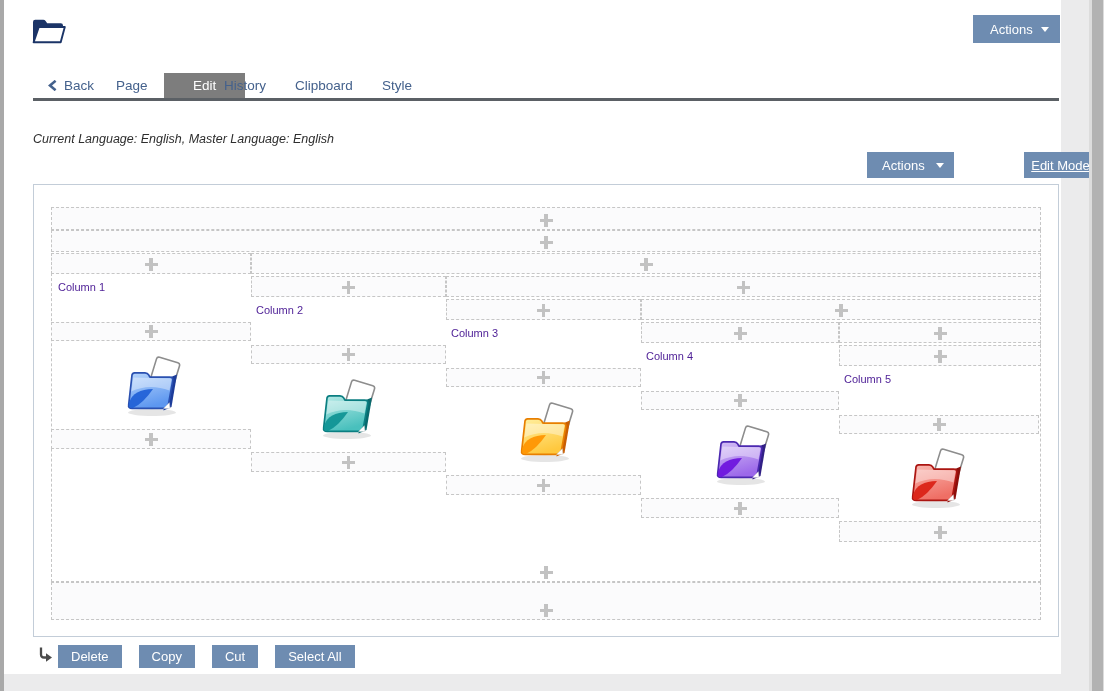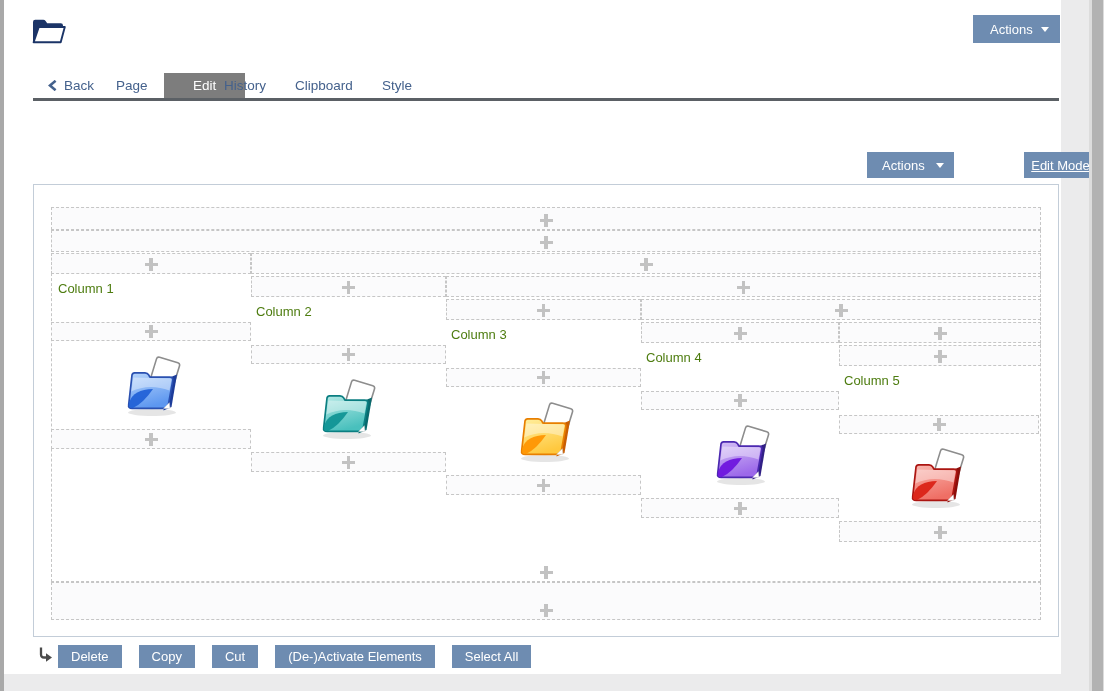--- a/index.html
+++ b/index.html
@@ -38,21 +38,21 @@
          border:1px solid #c3cdd8;box-sizing:border-box;}
   .zone{
     position:absolute;border:1px dashed #c6c6c6;background:#fbfbfc;box-sizing:border-box;
     display:flex;flex-direction:column;align-items:center;justify-content:flex-end;
     padding-bottom:2px;cursor:pointer;
   }
   .zone.container{background:transparent;}
   .plus{position:relative;width:13px;height:13px;flex:0 0 13px;}
   .plus::before{content:"";position:absolute;left:0;top:4.7px;width:13px;height:3.6px;background:#c2c2c2;}
   .plus::after{content:"";position:absolute;left:4.7px;top:0;width:3.6px;height:13px;background:#c2c2c2;}
-  .col-label{position:absolute;font-size:13px;color:#4d7c0f;white-space:nowrap;}
+  .col-label{position:absolute;font-size:11px;color:#4c1d95;white-space:nowrap;}
   .folder{position:absolute;width:66px;height:62px;cursor:pointer;}
 
   .footer-arrow{position:absolute;left:33px;top:646px;width:17px;height:17px;}
   .footer-btns{position:absolute;left:54px;top:645px;display:flex;gap:17px;}
   .fbtn{height:23px;background:#6e8cb1;color:#ffffff;font-size:13px;display:flex;
         align-items:center;padding:0 13px;cursor:pointer;white-space:nowrap;}
 </style>
 </head>
 <body>
 
@@ -79,20 +79,21 @@
         </svg>
       <span>Back</span>
     </div>
   <div class="tab" style="left: 83px;">Page</div>
       <div class="tab active" style="left: 131px;">Edit</div>
       <div class="tab" style="left: 191px;">History</div>
       <div class="tab" style="left: 262px;">Clipboard</div>
       <div class="tab" style="left: 349px;">Style</div>
     </div>
 
+  <div class="langbar">Current Language: English, Master Language: English</div>
 
   <div class="btn" id="cv-actions">
     <span>Actions</span>
     <span class="caret"></span>
   </div>
   <div class="btn" id="cv-editmode">
     <span>Edit Mode</span>
     <span class="caret"></span>
   </div>
 
@@ -261,21 +262,20 @@
   <div class="footer-arrow">
     <svg width="17" height="17" viewBox="0 0 17 17">
       <path d="M4,1.5 L4,8.5 Q4,11.5 7,11.5 L9.5,11.5" fill="none" stroke="#4b4b4b" stroke-width="2.3"></path>
       <path d="M9,7.2 L15,11.5 L9,15.8 Z" fill="#4b4b4b"></path>
     </svg>
   </div>
   <div class="footer-btns" id="footer-btns">
       <div class="fbtn">Delete</div>
       <div class="fbtn">Copy</div>
       <div class="fbtn">Cut</div>
-      <div class="fbtn">(De-)Activate Elements</div>
       <div class="fbtn">Select All</div>
     </div>
 
 </div>
 
 <div class="scroll-track">
   <div class="scroll-thumb"></div>
 </div>
 
 </body></html>

